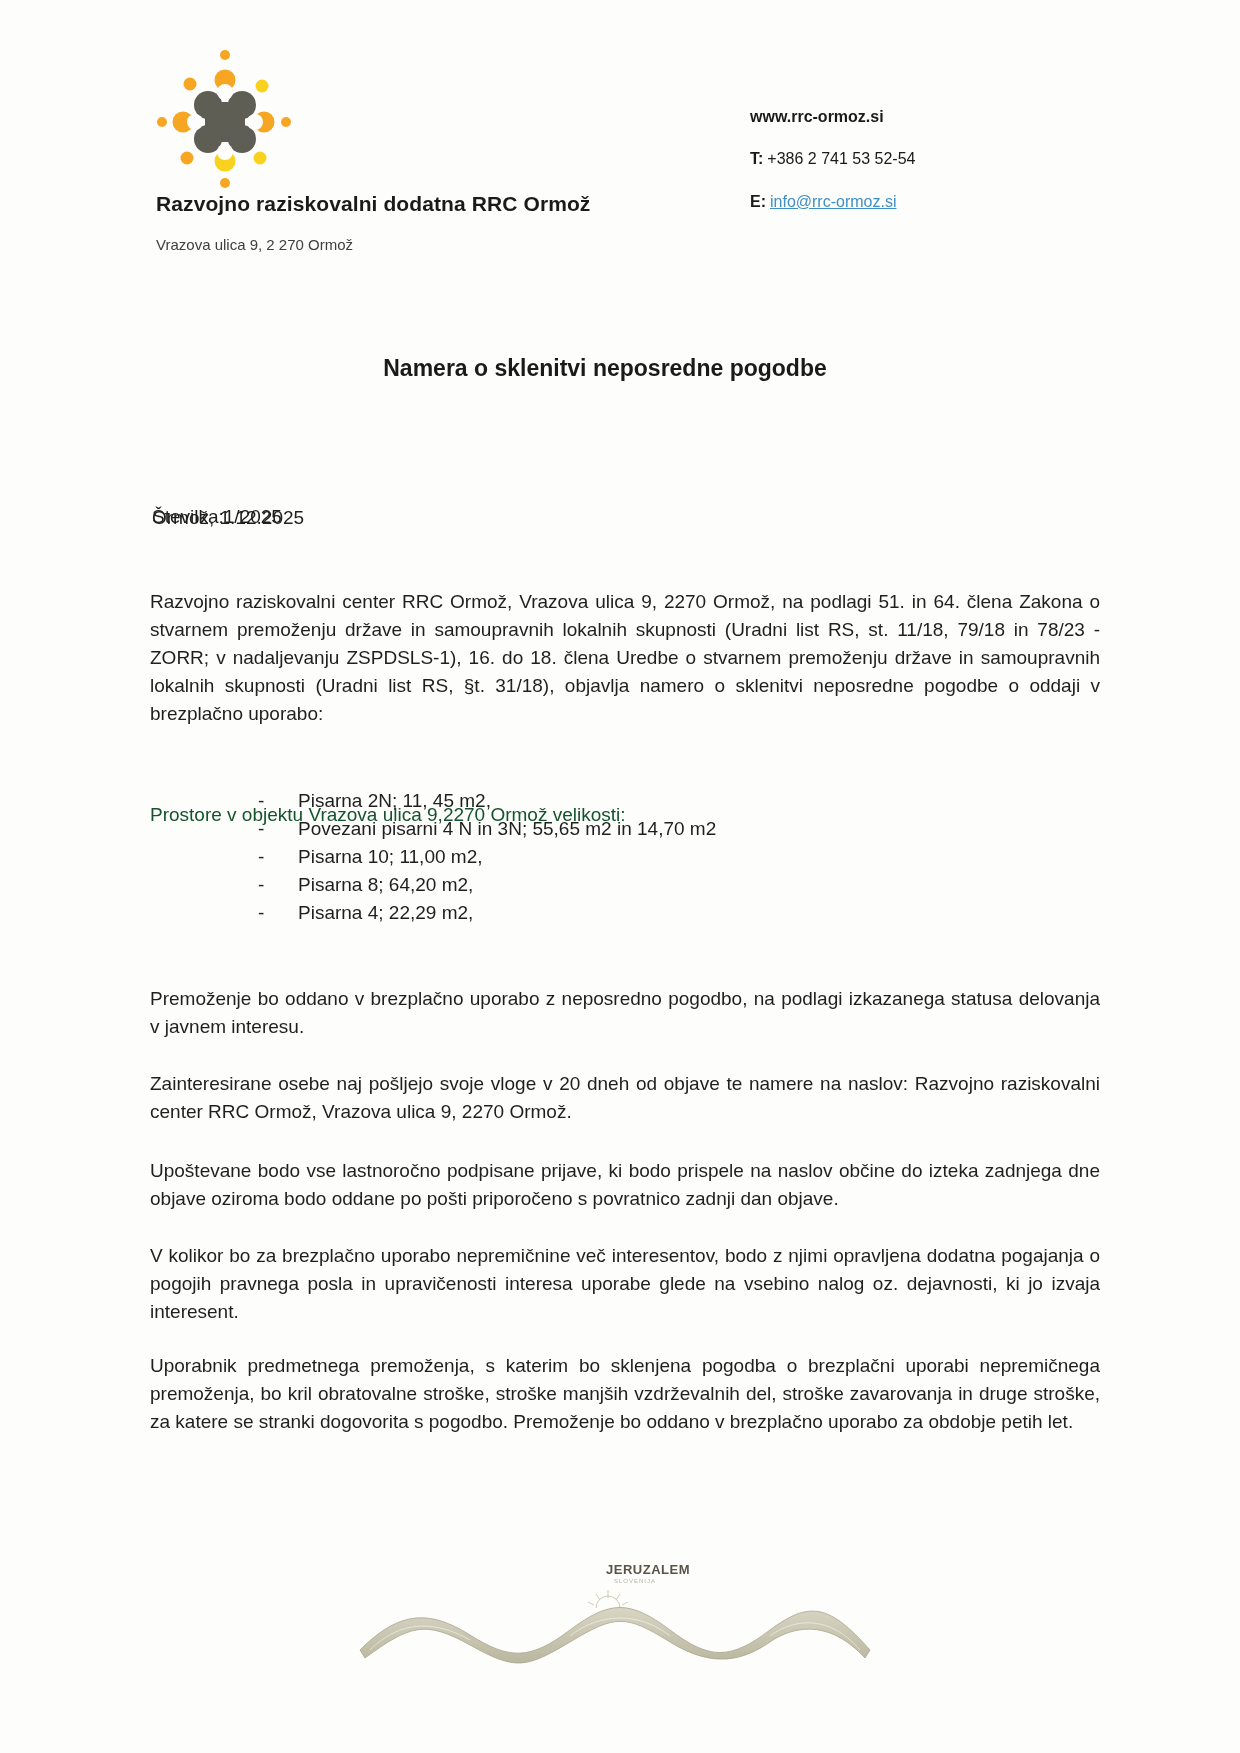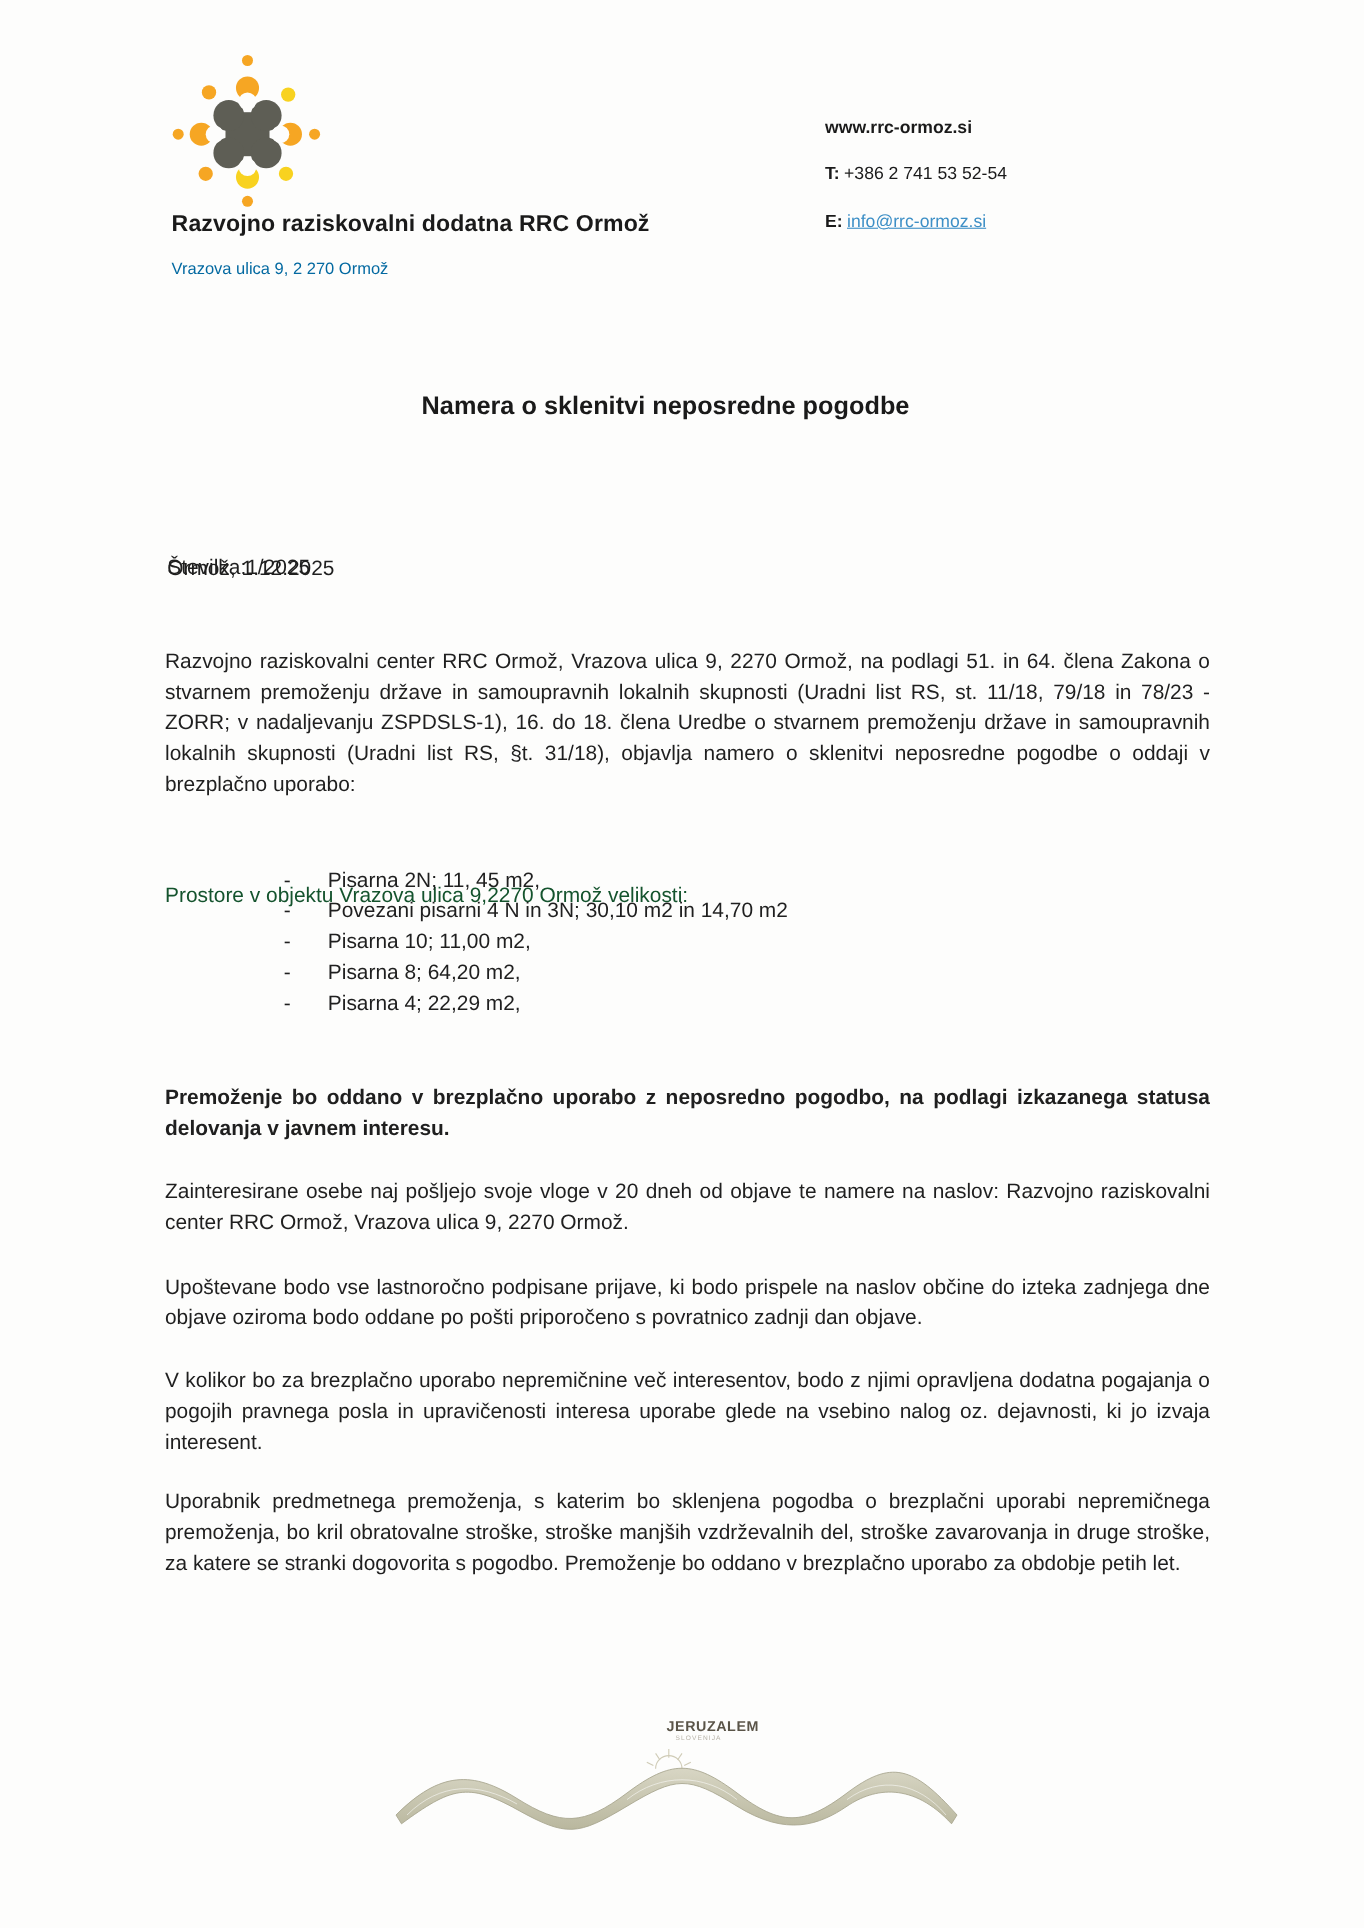--- a/index.html
+++ b/index.html
@@ -4,41 +4,41 @@
 <style>
   html, body { margin: 0; padding: 0; background: #ffffff; }
   body {
     width: 1240px; height: 1753px; position: relative; overflow: hidden;
     font-family: "Liberation Sans", sans-serif; color: #1d1d1d;
     background: #fdfdfc;
   }
   .abs { position: absolute; }
   .logo { left: 150px; top: 42px; width: 160px; height: 160px; }
   .org-name { left: 156px; top: 192px; font-size: 21px; font-weight: bold; color: #1a1a1a; letter-spacing: 0.1px; }
-  .org-address { left: 156px; top: 236px; font-size: 15px; color: #0369a1; }
+  .org-address { left: 156px; top: 236px; font-size: 15px; color: #404040; }
   .contact { left: 750px; font-size: 16px; color: #1a1a1a; }
   .contact.www { top: 108px; font-weight: bold; }
   .contact.tel { top: 150px; }
   .contact.mail { top: 193px; }
   .contact .lbl { font-weight: bold; margin-right: 4px; }
   .contact a { color: #3d8fc6; text-decoration: underline; }
   .title { left: 0; width: 1200px; top: 355px; text-align: center; font-size: 23px; font-weight: bold; color: #1a1a1a; padding-left: 10px; box-sizing: border-box; }
   .meta { left: 152px; font-size: 19px; color: #1f1f1f; }
   .meta.num { top: 506px; }
   .meta.date { top: 507px; }
   .para {
     left: 150px; width: 950px; font-size: 19px; line-height: 28px; color: #1f1f1f;
     text-align: justify; text-align-last: left;
   }
   .p1 { top: 588px; }
   .list-intro { left: 150px; top: 804px; font-size: 19px; color: #14532d; }
   .list { left: 258px; top: 787px; margin: 0; padding: 0; list-style: none; font-size: 19px; line-height: 28px; color: #1f1f1f; }
   .list li { position: relative; padding-left: 40px; }
   .list li .dash { position: absolute; left: 0; top: 0; }
-  .p2 { top: 985px; font-weight: bold; }
+  .p2 { top: 985px; }
   .p3 { top: 1070px; }
   .p4 { top: 1157px; }
   .p5 { top: 1242px; }
   .p6 { top: 1352px; }
   .footer-logo { left: 340px; top: 1550px; width: 560px; height: 130px; }
   .jeruzalem { left: 0; width: 1240px; top: 1562px; text-align: center; font-size: 13px; font-weight: bold; color: #5a5448; letter-spacing: 0.5px; padding-left: 28px; }
   .slovenija { left: 0; width: 1240px; top: 1578px; text-align: center; font-size: 6px; color: #b8b3a8; letter-spacing: 1px; padding-left: 30px; box-sizing: border-box; }
 </style>
 </head>
 <body>
@@ -89,21 +89,21 @@
 <div class="abs title">Namera o sklenitvi neposredne pogodbe</div>
 
 <div class="abs meta num">Številka:1/2025</div>
 <div class="abs meta date">Ormož, 1.12.2025</div>
 
 <div class="abs para p1">Razvojno raziskovalni center RRC Ormož, Vrazova ulica 9, 2270 Ormož, na podlagi 51. in 64. člena Zakona o stvarnem premoženju države in samoupravnih lokalnih skupnosti (Uradni list RS, st. 11/18, 79/18 in 78/23 - ZORR; v nadaljevanju ZSPDSLS-1), 16. do 18. člena Uredbe o stvarnem premoženju države in samoupravnih lokalnih skupnosti (Uradni list RS, §t. 31/18), objavlja namero o sklenitvi neposredne pogodbe o oddaji v brezplačno uporabo:</div>
 
 <div class="abs list-intro">Prostore v objektu Vrazova ulica 9,2270 Ormož velikosti:</div>
 <ul class="abs list">
   <li><span class="dash">-</span><span>Pisarna 2N; 11, 45 m2,</span></li>
-  <li><span class="dash">-</span><span>Povezani pisarni 4 N in 3N; 30,10 m2 in 14,70 m2</span></li>
+  <li><span class="dash">-</span><span>Povezani pisarni 4 N in 3N; 55,65 m2 in 14,70 m2</span></li>
   <li><span class="dash">-</span><span>Pisarna 10; 11,00 m2,</span></li>
   <li><span class="dash">-</span><span>Pisarna 8; 64,20 m2,</span></li>
   <li><span class="dash">-</span><span>Pisarna 4; 22,29 m2,</span></li>
 </ul>
 
 <div class="abs para p2">Premoženje bo oddano v brezplačno uporabo z neposredno pogodbo, na podlagi izkazanega statusa delovanja v javnem interesu.</div>
 <div class="abs para p3">Zainteresirane osebe naj pošljejo svoje vloge v 20 dneh od objave te namere na naslov: Razvojno raziskovalni center RRC Ormož, Vrazova ulica 9, 2270 Ormož.</div>
 <div class="abs para p4">Upoštevane bodo vse lastnoročno podpisane prijave, ki bodo prispele na naslov občine do izteka zadnjega dne objave oziroma bodo oddane po pošti priporočeno s povratnico zadnji dan objave.</div>
 <div class="abs para p5">V kolikor bo za brezplačno uporabo nepremičnine več interesentov, bodo z njimi opravljena dodatna pogajanja o pogojih pravnega posla in upravičenosti interesa uporabe glede na vsebino nalog oz. dejavnosti, ki jo izvaja interesent.</div>
 <div class="abs para p6">Uporabnik predmetnega premoženja, s katerim bo sklenjena pogodba o brezplačni uporabi nepremičnega premoženja, bo kril obratovalne stroške, stroške manjših vzdrževalnih del, stroške zavarovanja in druge stroške, za katere se stranki dogovorita s pogodbo. Premoženje bo oddano v brezplačno uporabo za obdobje petih let.</div>

